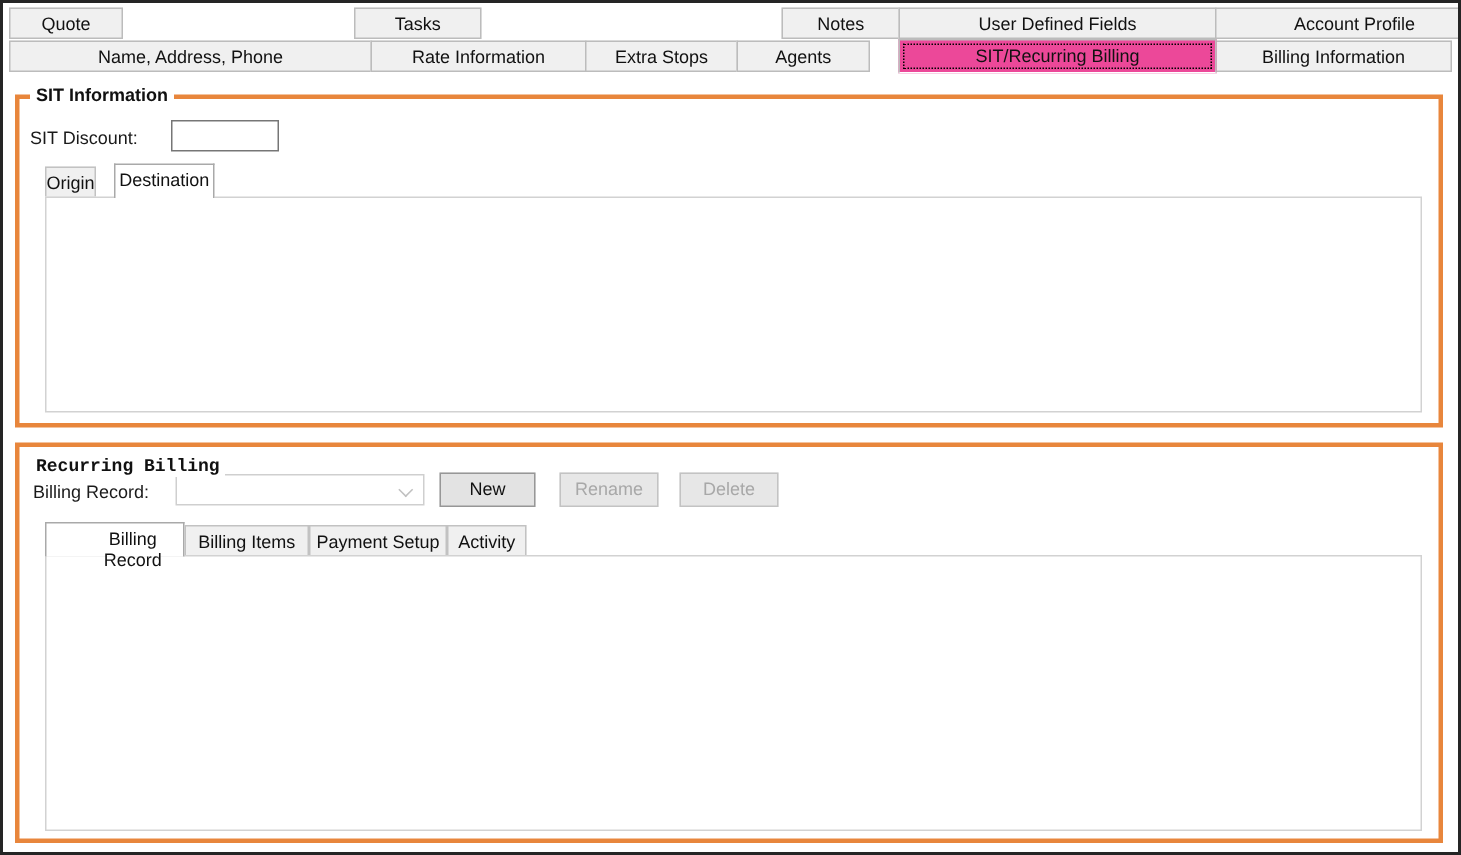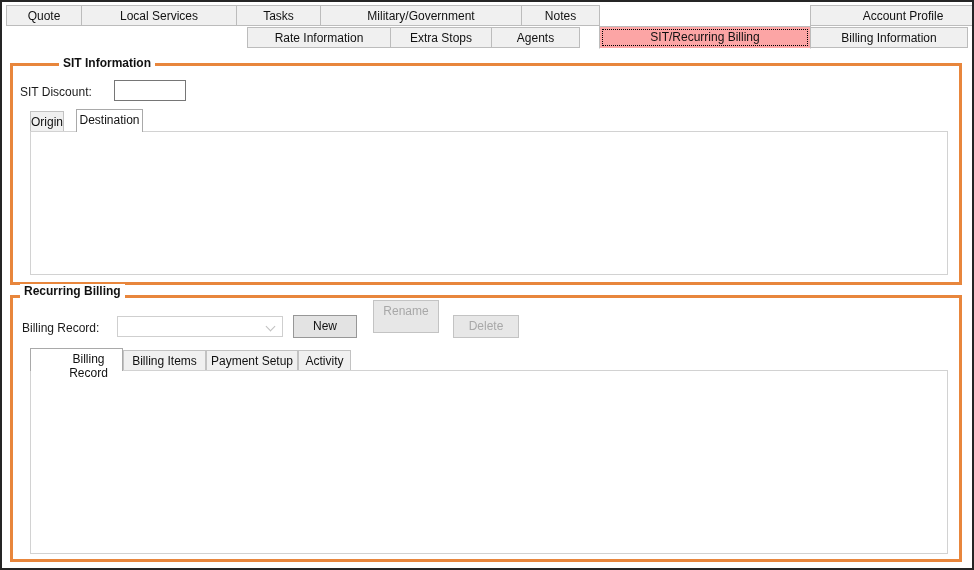--- a/index.html
+++ b/index.html
@@ -1,21 +1,21 @@
 <!DOCTYPE html>
 <html><head>
 <meta charset="utf-8">
 <style>
   html,body{margin:0;padding:0;background:#fff;}
   #win{position:relative;width:974px;height:570px;box-sizing:border-box;border:2px solid #252525;
        background:#fff;font-family:"Liberation Sans",sans-serif;font-size:12px;color:#111;overflow:hidden;}
   .lbl{position:absolute;white-space:nowrap;color:#1a1a1a;font-size:12px;}
   .tab{position:absolute;box-sizing:border-box;height:21px;background:#f0f0f0;border:1px solid #bcbcbc;
        text-align:center;padding-top:3px;font-size:12px;cursor:default;}
-  .tab.sel{background:#fca5a5;height:23px;z-index:3;outline:1px dotted #000;outline-offset:-4px;border-bottom:1px solid #fff;}
+  .tab.sel{background:#ec4899;height:23px;z-index:3;outline:1px dotted #000;outline-offset:-4px;border-bottom:1px solid #fff;}
   .subtab{position:absolute;box-sizing:border-box;height:21px;background:#f0f0f0;border:1px solid #c2c2c2;
        text-align:center;padding-top:3px;font-size:12px;}
   .subtab.sel{background:#fff;height:23px;z-index:3;border:1px solid #a9a9a9;border-bottom:none;}
   .grp{position:absolute;box-sizing:border-box;border:3px solid #E8863C;background:#fff;}
   .legend{position:absolute;background:#fff;padding:0 4px;font-weight:bold;font-size:12px;z-index:2;white-space:nowrap;}
   .panel{position:absolute;box-sizing:border-box;border:1px solid #d2d2d2;background:#fff;z-index:1;}
   .inp{position:absolute;box-sizing:border-box;background:#fff;border:1px solid #767676;padding:2px 4px;font-size:12px;overflow:hidden;white-space:nowrap;}
   .dd{position:absolute;box-sizing:border-box;background:#fff;border:1px solid #767676;font-size:12px;}
   .dd.dis{border-color:#cfcfcf;}
   .ddval{position:absolute;left:5px;top:3px;white-space:nowrap;overflow:hidden;max-width:calc(100% - 24px);}
@@ -43,34 +43,34 @@
   .scv{position:absolute;left:0;right:0;height:15px;text-align:center;color:#8a8a8a;font-size:9px;line-height:15px;}
   .combo-arrow{position:absolute;right:6px;top:8px;width:0;height:0;
           border-left:4px solid transparent;border-right:4px solid transparent;border-top:5px solid #222;}
 </style>
 </head>
 <body>
 
 <div id="win">
 
   <div class="tab" style="left:4px;top:3px;width:76px;">Quote</div>
-  <div class="tab" style="left:79px;top:3px;width:156px;">Local Services</div>
   <div class="tab" style="left:234px;top:3px;width:85px;">Tasks</div>
-  <div class="tab" style="left:318px;top:3px;width:202px;">Military/Government</div>
   <div class="tab" style="left:519px;top:3px;width:79px;">Notes</div>
+  <div class="tab" style="left:597px;top:3px;width:212px;">User Defined Fields</div>
   <div class="tab" style="left:808px;top:3px;width:186px;">Account Profile</div>
 
+  <div class="tab" style="left:4px;top:25px;width:242px;">Name, Address, Phone</div>
   <div class="tab" style="left:245px;top:25px;width:144px;">Rate Information</div>
   <div class="tab" style="left:388px;top:25px;width:102px;">Extra Stops</div>
   <div class="tab" style="left:489px;top:25px;width:89px;">Agents</div>
   <div class="tab sel" style="left:597px;top:24px;width:212px;">SIT/Recurring Billing</div>
   <div class="tab" style="left:808px;top:25px;width:158px;">Billing Information</div>
 
   <div class="grp" style="left:8px;top:61px;width:952px;height:222px;"></div>
-  <div class="legend" style="left:18px;top:54px;margin-left:39px;">SIT Information</div>
+  <div class="legend" style="left:18px;top:54px;">SIT Information</div>
 
   <div class="lbl" style="left:18px;top:83px;">SIT Discount:</div>
   <div class="inp" style="left:112px;top:78px;width:72px;height:21px;"></div>
 
   <div class="subtab" style="left:28px;top:109px;width:34px;">Origin</div>
   <div class="subtab sel" style="left:74px;top:107px;width:67px;">Destination</div>
   <div class="panel" style="left:28px;top:129px;width:918px;height:144px;"></div>
 
   <div class="lbl" style="left:38px;top:136px;">Authorization:</div>
   <div class="lbl" style="left:196px;top:136px;">Days:</div>
@@ -225,28 +225,28 @@
       <span class="chev"></span>
     </div>
   <div class="inp" style="left:260px;top:245px;width:98px;height:21px;"></div>
   <div class="dd" style="left:371px;top:245px;width:92px;height:21px;">
       <span class="chev"></span>
     </div>
   <div class="cb" style="left:476px;top:248px;"></div>
   <div class="lbl" style="left:494px;top:248px;">Overflow</div>
 
   <div class="grp" style="left:8px;top:293px;width:952px;height:267px;"></div>
-  <div class="legend" style="left:18px;top:282px;">Recurring Billing</div>
+  <div class="legend" style="left:18px;top:302px;font-family:Liberation Mono, monospace;">Recurring Billing</div>
 
   <div class="lbl" style="left:20px;top:319px;">Billing Record:</div>
   <div class="dd dis" style="left:115px;top:314px;width:166px;height:21px;">
       <span class="chev"></span>
     </div>
   <div class="btn" style="left:291px;top:313px;width:64px;height:23px;">New</div>
-  <div class="btn dis" style="left:371px;top:298px;width:66px;height:33px;">Rename</div>
+  <div class="btn dis" style="left:371px;top:313px;width:66px;height:23px;">Rename</div>
   <div class="btn dis" style="left:451px;top:313px;width:66px;height:23px;">Delete</div>
 
   <div class="subtab sel" style="left:28px;top:346px;width:93px;padding-left:24px;">Billing Record</div>
   <div class="subtab" style="left:121px;top:348px;width:83px;">Billing Items</div>
   <div class="subtab" style="left:204px;top:348px;width:92px;">Payment Setup</div>
   <div class="subtab" style="left:296px;top:348px;width:53px;">Activity</div>
   <div class="panel" style="left:28px;top:368px;width:918px;height:184px;"></div>
 
   <div class="lbl" style="left:36px;top:378px;">Billing Type:</div>
   <div class="lbl" style="left:188px;top:378px;">Billing Cycle:</div>

